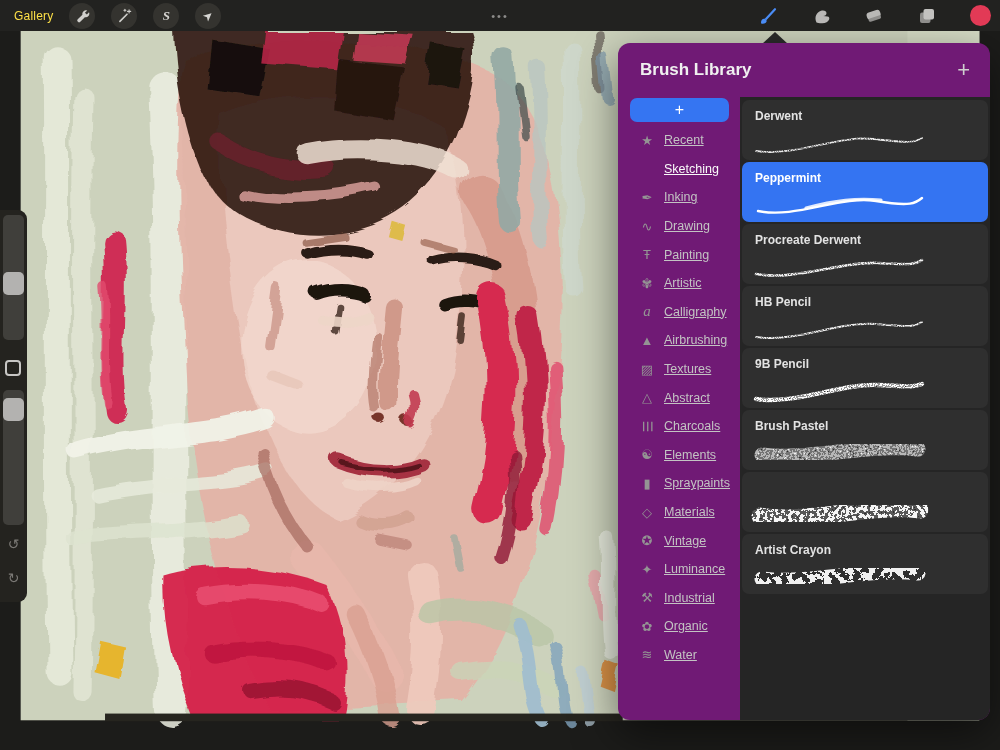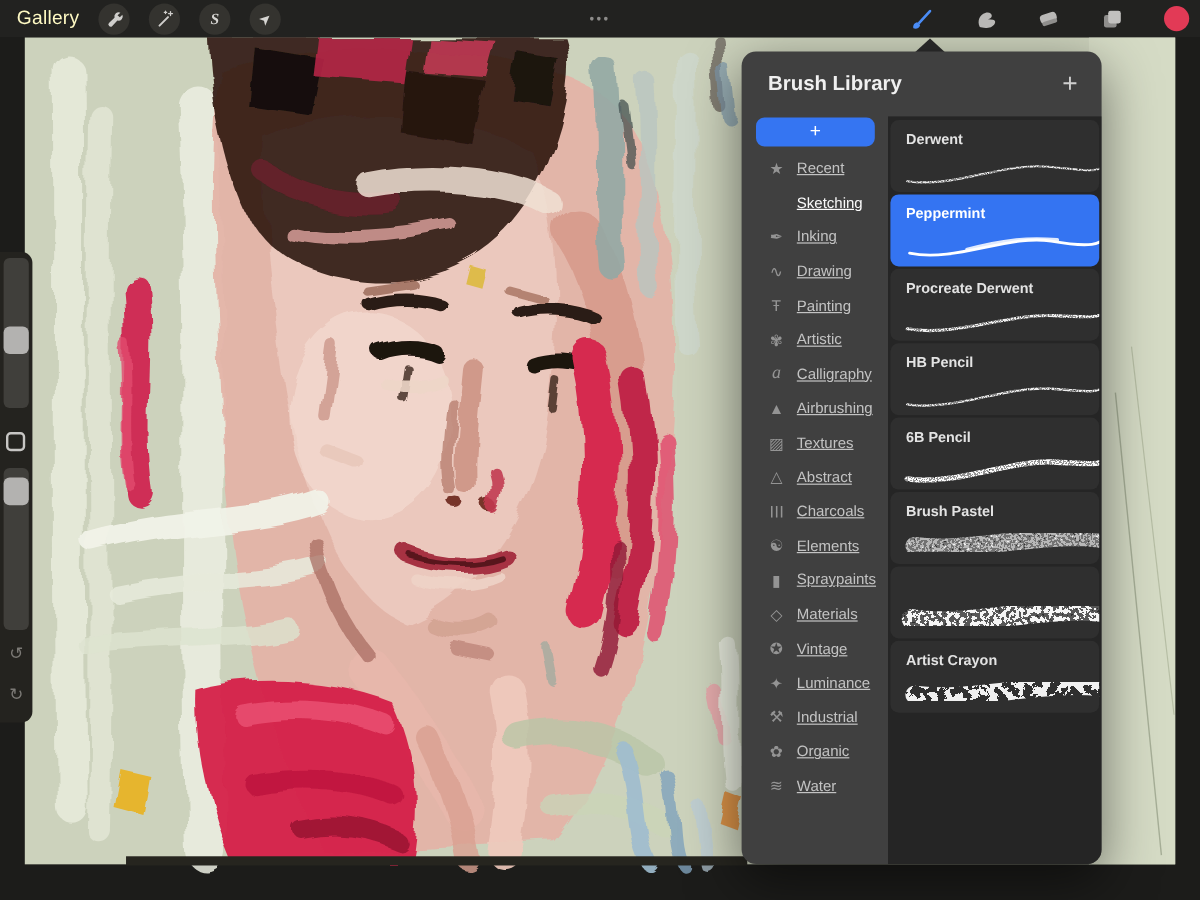--- a/index.html
+++ b/index.html
@@ -8,21 +8,21 @@
   .stage { position:relative; width:1000px; height:750px; }
 
   
   .canvas-wrap { position:absolute; left:0; top:31px; width:1000px; height:719px; }
   .canvas-wrap svg { display:block; }
 
   
   .topbar { position:absolute; left:0; top:0; width:1000px; height:31px;
             background:#222220; z-index:40; display:flex; align-items:center; }
   .tb-left { display:flex; align-items:center; gap:16px; padding-left:14px; }
-  .gallery { color:#fef9c3; font-size:16px; letter-spacing:.2px; }
+  .gallery { color:#fde047; font-size:12px; letter-spacing:.2px; }
   .tool-circle { width:26px; height:26px; border-radius:50%; background:#34332f;
                  display:flex; align-items:center; justify-content:center; }
   .tool-circle svg { display:block; }
   .sel-s { color:#d6d5d2; font-size:13px; font-weight:bold; font-style:italic;
            font-family:"Liberation Serif", serif; }
   .arrow-glyph { color:#d6d5d2; font-size:12px; transform:rotate(-42deg); display:block; }
   .tb-center { position:absolute; left:0; right:0; text-align:center; color:#8d8c8a;
                font-size:11px; letter-spacing:2px; pointer-events:none; }
   .tb-right { position:absolute; right:9px; top:0; height:31px; display:flex;
               align-items:center; gap:31px; }
@@ -43,22 +43,22 @@
              border:2px solid #c7c6c4; border-radius:4px; background:transparent; }
   .side-glyph { position:absolute; left:0; width:27px; text-align:center;
                 color:#7b7975; font-size:14px; }
   .undo { top:326px; }
   .redo { top:360px; }
 
   
   .caret { position:absolute; left:762px; top:32px; width:0; height:0; z-index:30;
            border-left:13px solid transparent; border-right:13px solid transparent;
            border-bottom:12px solid #2b2b2b; }
-  .panel { position:absolute; left:618px; top:43px; width:300px; height:677px;
-           background:#404040; border-radius:12px; z-index:35; overflow:hidden;
+  .panel { position:absolute; left:618px; top:43px; width:372px; height:677px;
+           background:#701a75; border-radius:12px; z-index:35; overflow:hidden;
            box-shadow:0 14px 44px rgba(0,0,0,.5); display:flex; flex-direction:column; }
   .panel-header { height:54px; flex:0 0 54px; display:flex; align-items:center;
                   padding:0 20px 0 22px; }
   .panel-title { color:#f0f0f0; font-size:17px; font-weight:bold; flex:1; }
   .panel-add { color:#cfcfcf; font-size:22px; font-weight:300; line-height:1; }
   .panel-body { flex:1; display:flex; min-height:0; }
 
   .cats { width:122px; flex:0 0 122px; position:relative; }
   .addbtn { height:24px; margin:1px 11px 4px 12px; border-radius:7px; background:#3575f2;
             color:#fff; display:flex; align-items:center; justify-content:center;
@@ -396,21 +396,21 @@
             <path d="M10,23 C50,30 95,10 132,12 S170,13 176,9" stroke="#f0f0f0" stroke-width="2.6" fill="none" stroke-linecap="round" filter="url(#gPencil)"></path>
           </svg>
         </div>
         <div class="brush">
           <div class="bname">HB Pencil</div>
           <svg class="bstroke" width="186" height="32" viewBox="0 0 186 32">
             <path d="M10,24 C48,30 94,8 130,11 S168,14 176,9" stroke="#ededed" stroke-width="2" fill="none" stroke-linecap="round" filter="url(#gPencil)"></path>
           </svg>
         </div>
         <div class="brush">
-          <div class="bname">6B Pencil</div>
+          <div class="bname">9B Pencil</div>
           <svg class="bstroke" width="186" height="32" viewBox="0 0 186 32">
             <path d="M10,24 C50,30 96,8 132,10 S168,12 176,9" stroke="#fafafa" stroke-width="4.4" fill="none" stroke-linecap="round" filter="url(#gPencil)"></path>
           </svg>
         </div>
         <div class="brush">
           <div class="bname">Brush Pastel</div>
           <svg class="bstroke" width="186" height="34" viewBox="0 0 186 34">
             <path d="M16,20 C62,26 120,8 172,14" stroke="#f2f2f2" stroke-width="15" fill="none" stroke-linecap="round" filter="url(#gSoft)"></path>
           </svg>
         </div>

